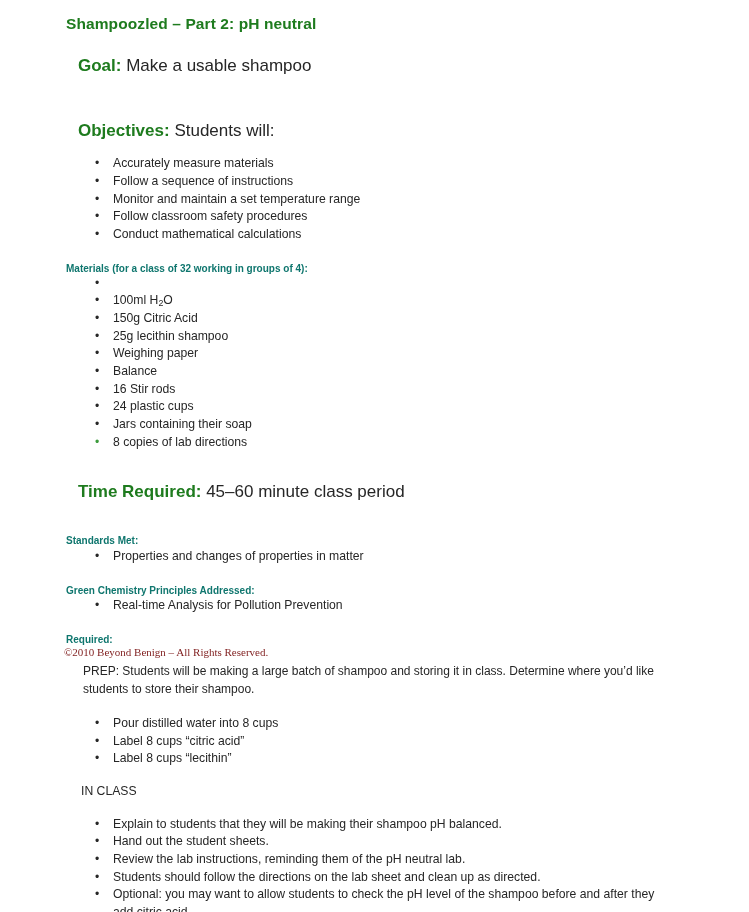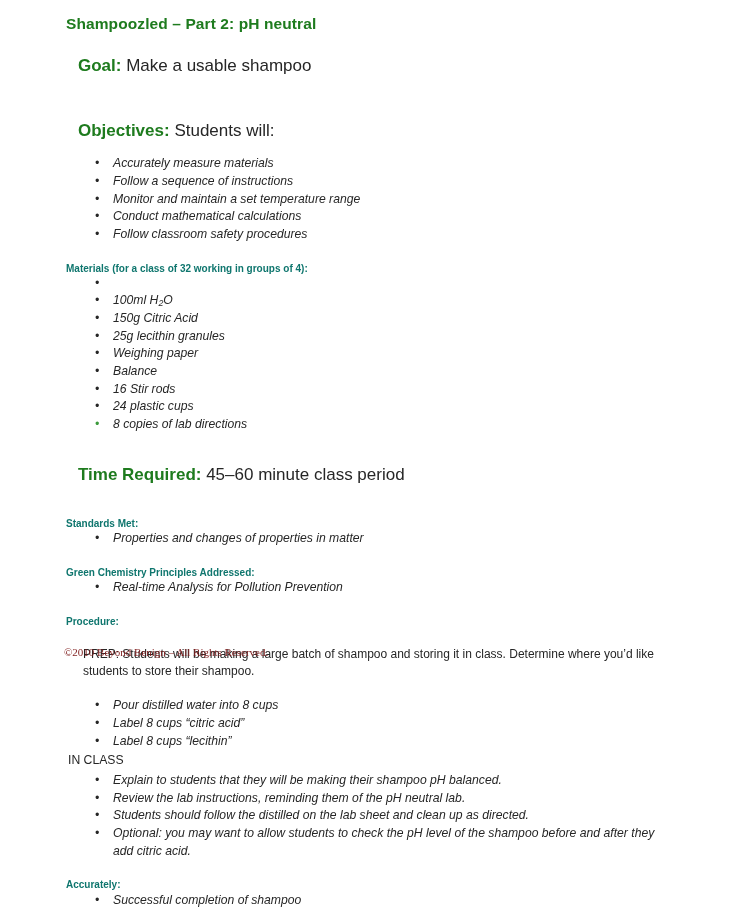--- a/index.html
+++ b/index.html
@@ -47,21 +47,20 @@
     font-weight: bold;
     margin: 0;
   }
 
   .gap-lg { height: 18px; }
 
   ul.bullets {
     list-style: none;
     margin: 0;
     padding: 0;
-    font-style: italic;
   }
   ul.bullets > li {
     position: relative;
     font-size: 12.2px;
     line-height: 1.45;
     padding-left: 47px;
     margin: 0;
     min-height: 10px;
   }
   ul.bullets > li::before {
@@ -83,21 +82,21 @@
   .para {
     font-size: 12px;
     line-height: 1.45;
     margin: 17px;
     max-width: 608px;
   }
 
   .plain-line {
     font-size: 12.2px;
     line-height: 1.45;
-    margin: 2px;
+    margin: 15px;
   }
 
   sub {
     font-size: 0.72em;
     vertical-align: -0.22em;
   }
 
   .footer {
     position: absolute;
     left: 64px;
@@ -122,36 +121,37 @@
 
   <div class="gap-lg"></div>
 
   <p class="lead">
     <span class="label">Objectives:</span><span> Students will:</span>
   </p>
   <ul class="bullets">
     <li>Accurately measure materials</li>
     <li>Follow a sequence of instructions</li>
     <li>Monitor and maintain a set temperature range</li>
+    <li>Follow classroom safety procedures</li>
     <li>Conduct mathematical calculations</li>
-    <li>Follow classroom safety procedures</li>
   </ul>
 
   <div class="gap-lg"></div>
 
   <p class="head-only">Materials (for a class of 32 working in groups of 4):</p>
   <ul class="bullets">
     <li class="empty"></li>
     <li><span>100ml H</span><sub>2</sub><span>O</span></li>
     <li>150g Citric Acid</li>
-    <li>25g lecithin granules</li>
+    <li>25g lecithin shampoo</li>
     <li>Weighing paper</li>
     <li>Balance</li>
     <li>16 Stir rods</li>
     <li>24 plastic cups</li>
+    <li>Jars containing their soap</li>
     <li class="green-marker">8 copies of lab directions</li>
   </ul>
 
   <div class="gap-lg"></div>
 
   <p class="lead">
     <span class="label">Time Required:</span><span> 45–60 minute class period</span>
   </p>
 
   <div class="gap-lg"></div>
@@ -163,32 +163,33 @@
 
   <div class="gap-lg"></div>
 
   <p class="head-only">Green Chemistry Principles Addressed:</p>
   <ul class="bullets">
     <li>Real-time Analysis for Pollution Prevention</li>
   </ul>
 
   <div class="gap-lg"></div>
 
-  <p class="head-only">Procedure:</p>
+  <p class="head-only">Required:</p>
   <p class="para">PREP:  Students will be making a large batch of shampoo and storing it in class.  Determine where you’d like students to store their shampoo.</p>
   <ul class="bullets">
     <li>Pour distilled water into 8 cups</li>
     <li>Label 8 cups “citric acid”</li>
     <li>Label 8 cups “lecithin”</li>
   </ul>
   <p class="plain-line">IN CLASS</p>
   <ul class="bullets">
     <li>Explain to students that they will be making their shampoo pH balanced.</li>
+    <li>Hand out the student sheets.</li>
     <li>Review the lab instructions, reminding them of the pH neutral lab.</li>
-    <li>Students should follow the distilled on the lab sheet and clean up as directed.</li>
+    <li>Students should follow the directions on the lab sheet and clean up as directed.</li>
     <li>Optional:  you may want to allow students to check the pH level of the shampoo before and after they add citric acid.</li>
   </ul>
 
   <div class="gap-lg"></div>
 
   <p class="head-only">Accurately:</p>
   <ul class="bullets">
     <li>Successful completion of shampoo</li>
   </ul>
 

